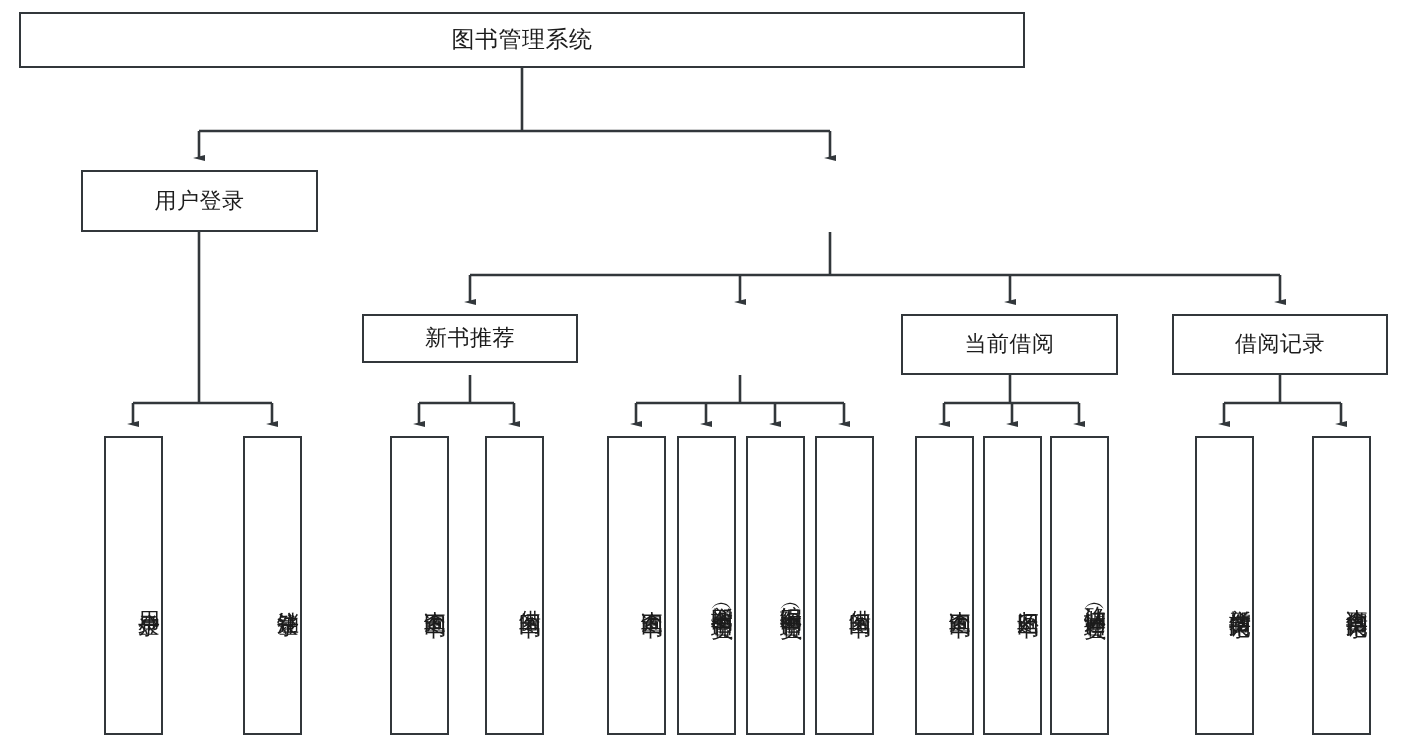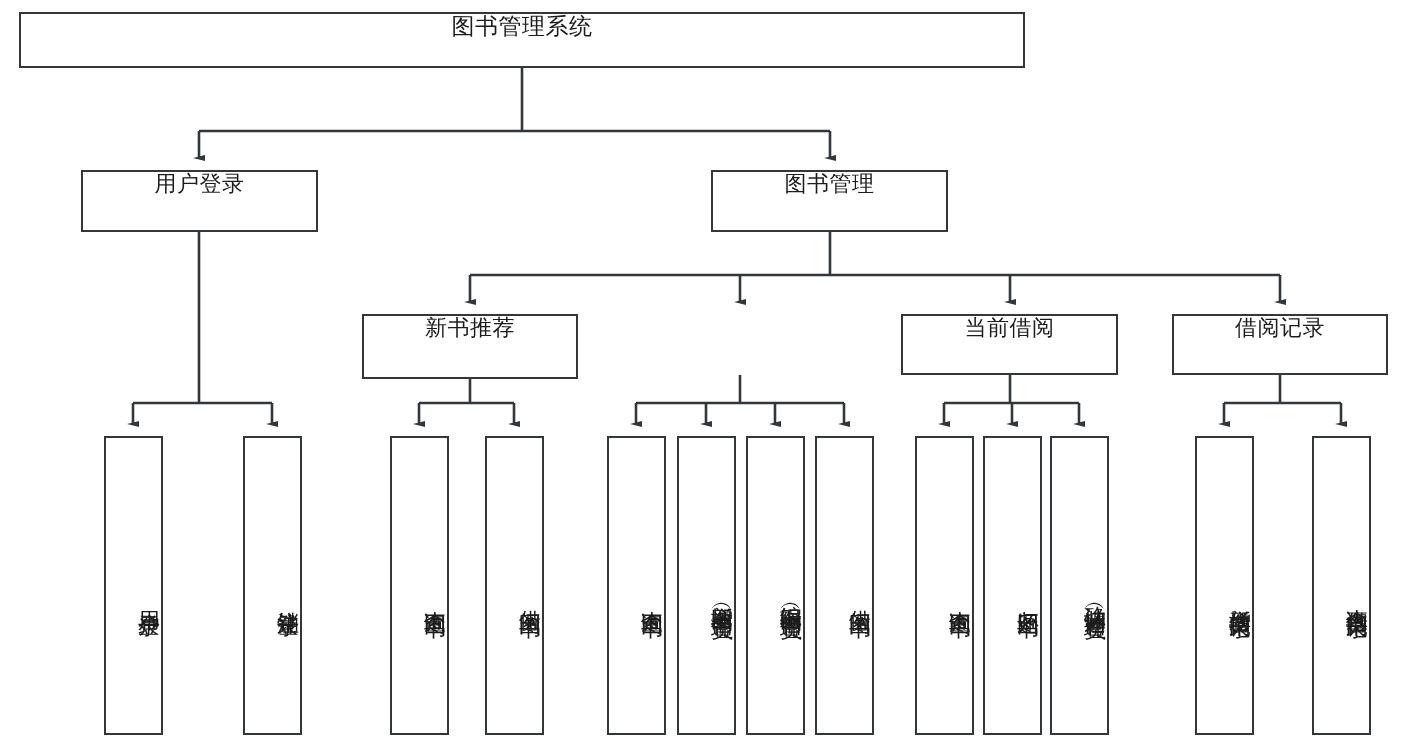--- a/index.html
+++ b/index.html
@@ -25,20 +25,21 @@
     width: 1405px;
     height: 747px;
     pointer-events: none;
   }
   .node {
     position: absolute;
     box-sizing: border-box;
     background: #ffffff;
     border: 2px solid #32373b;
     display: flex;
+    align-items: center;
     justify-content: center;
     color: #1c1c1c;
     text-align: center;
     line-height: 1.12;
   }
   .node.horiz {
     font-size: 22px;
     letter-spacing: 0.5px;
   }
   .node.root {
@@ -122,25 +123,22 @@
   </svg>
 
   <div class="node horiz root" style="left:19px; top:12px; width:1006px; height:56px;">
     <span class="node-label">图书管理系统</span>
   </div>
 
   <div class="node horiz" style="left:81px; top:170px; width:237px; height:62px;">
     <span class="node-label">用户登录</span>
   </div>
 
-  <div class="node horiz" style="left:711px; top:170px; width:237px; height:62px;">
-    <span class="node-label">图书管理</span>
-  </div>
-
-  <div class="node horiz" style="left:362px; top:314px; width:216px; height:65px;">
+
+  <div class="node horiz" style="left:362px; top:314px; width:216px; height:49px;">
     <span class="node-label">新书推荐</span>
   </div>
 
 
   <div class="node horiz" style="left:1172px; top:314px; width:216px; height:61px;">
     <span class="node-label">借阅记录</span>
   </div>
 
   <div class="node horiz" style="left:901px; top:314px; width:217px; height:61px;">
     <span class="node-label">当前借阅</span>

